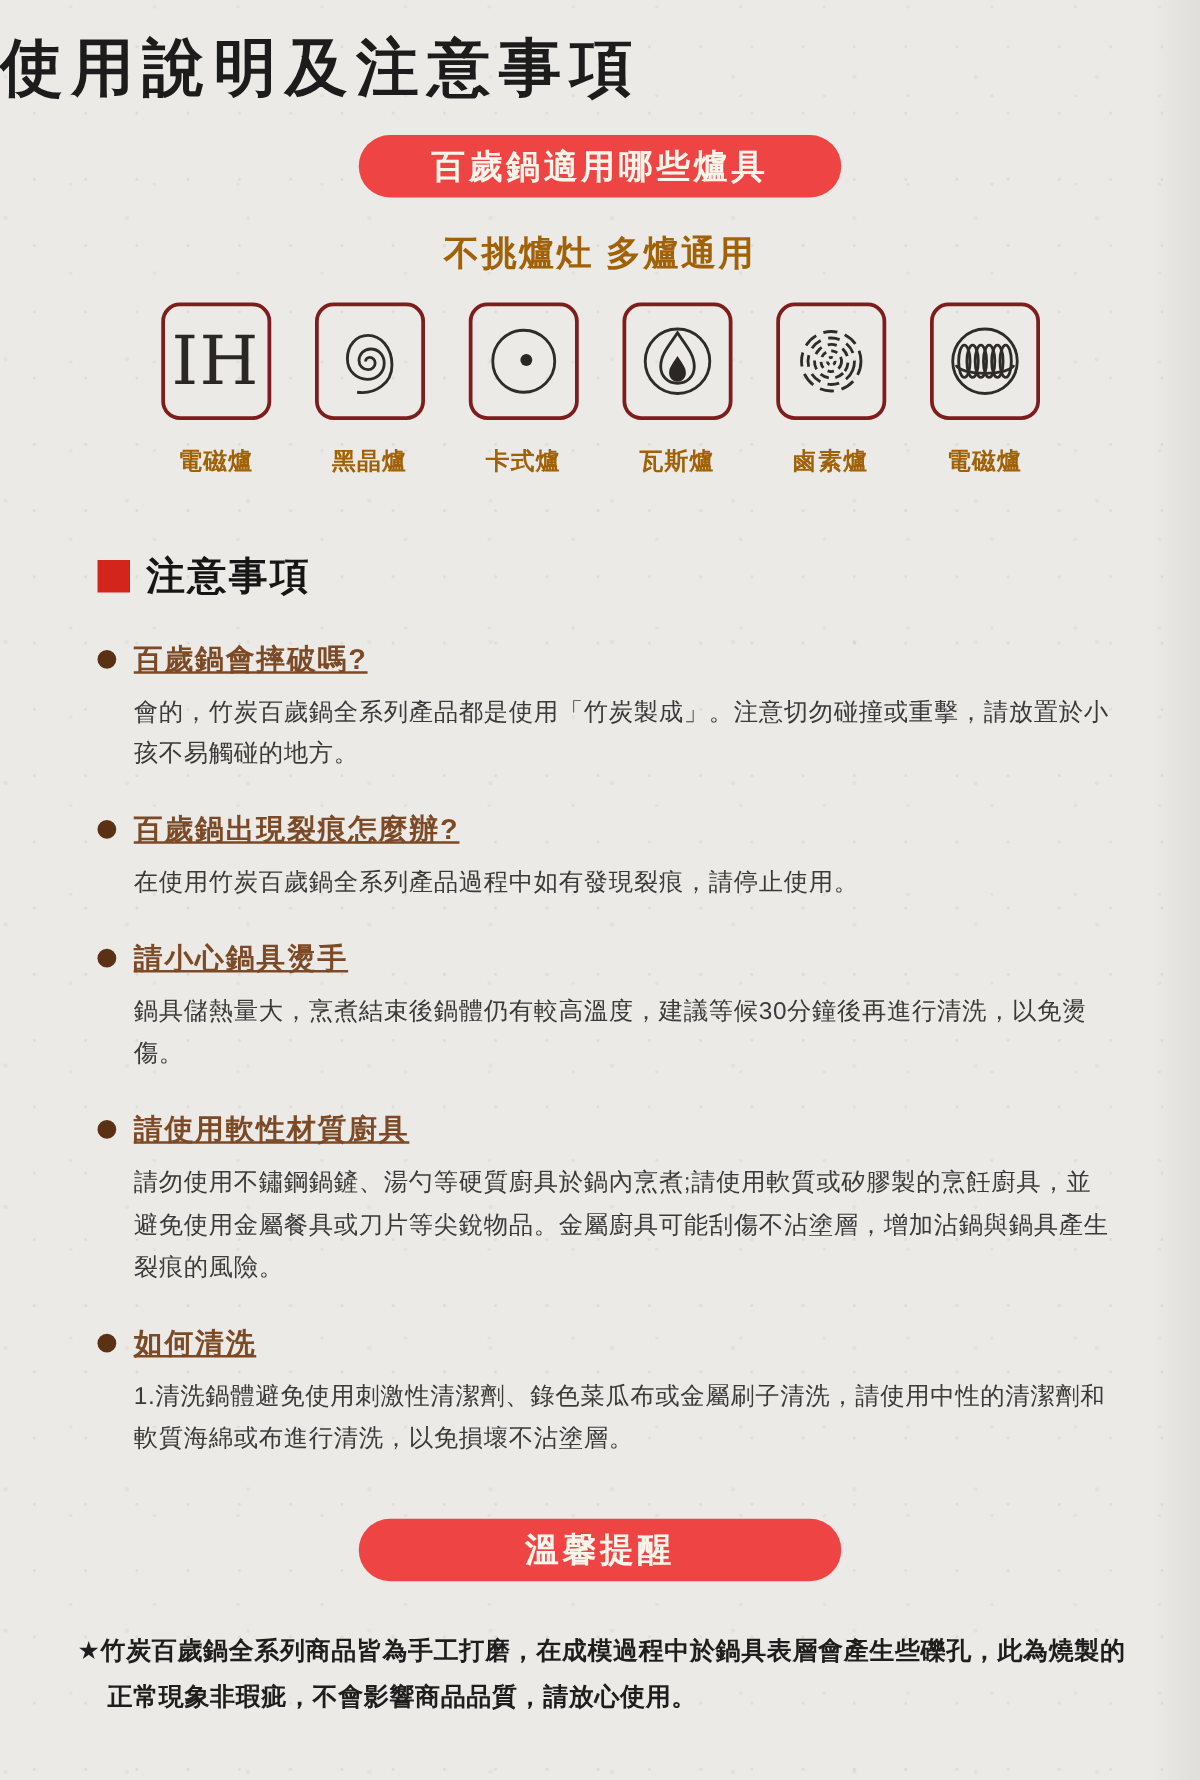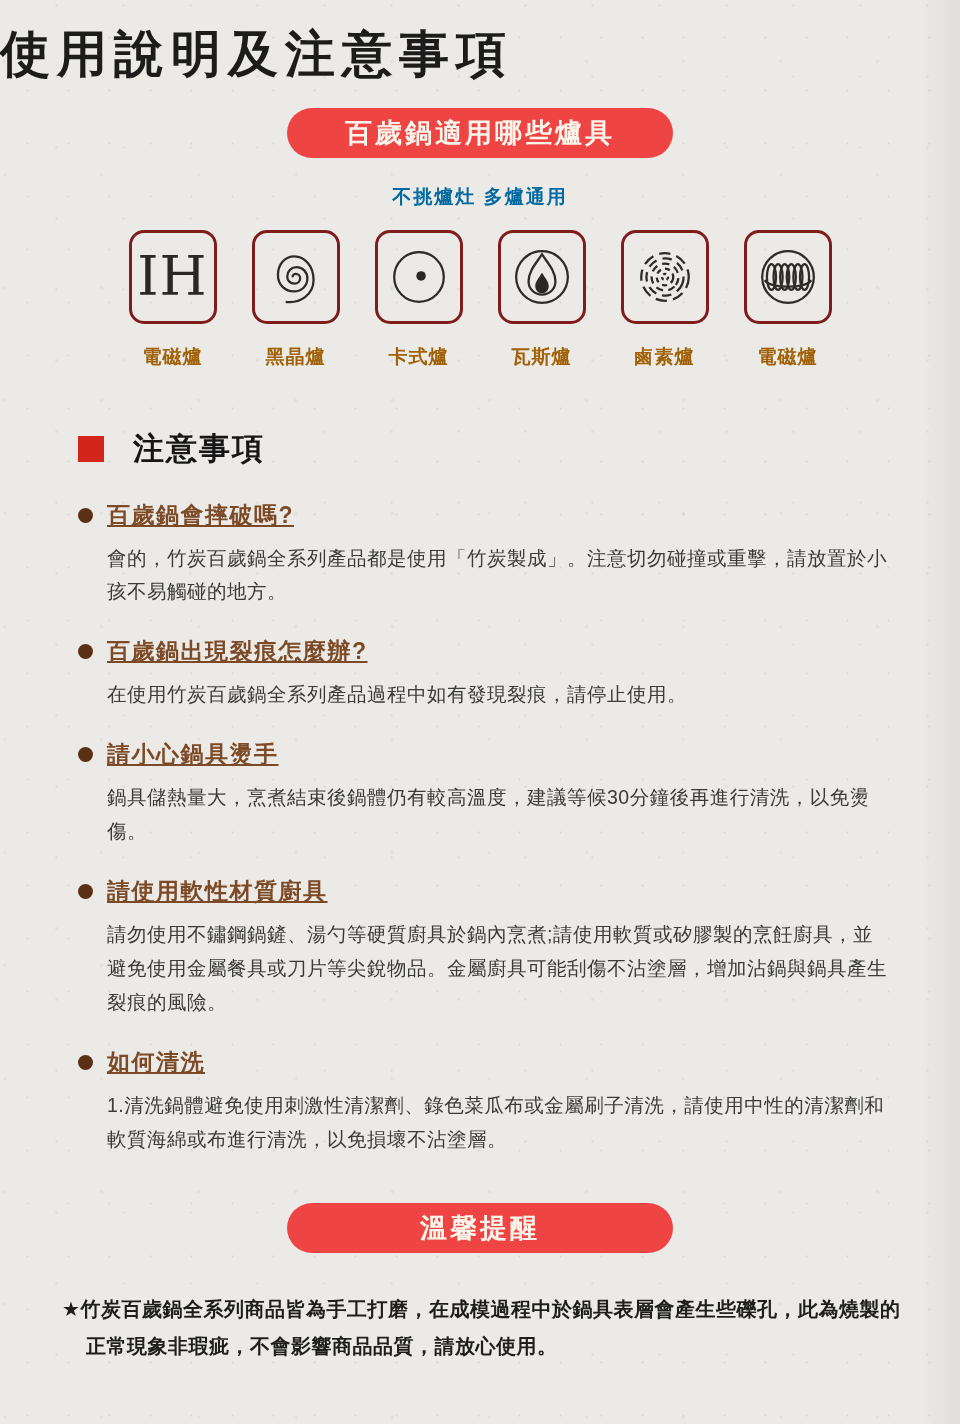--- a/index.html
+++ b/index.html
@@ -24,37 +24,37 @@
     color:#1c1c1c; line-height:1.15;
   }
   .pill{
     width:386px; height:50px; margin:0 auto;
     background:#ef4444; border-radius:26px;
     display:flex; align-items:center; justify-content:center;
     color:#faf5ea; font-size:27px; font-weight:700; letter-spacing:3px;
   }
   .subtitle{
     margin:26px 0 20px 0; text-align:center;
-    font-size:19px; font-weight:700; letter-spacing:2px; color:#0369a1;
+    font-size:28px; font-weight:700; letter-spacing:2px; color:#a16207;
   }
 
   .stove-row{display:flex; justify-content:center; gap:35px; margin-top:16px;}
   .stove{display:flex; flex-direction:column; align-items:center;}
   .stove-box{
     width:88px; height:94px; border:3px solid #7f1d1d; border-radius:15px;
     display:flex; align-items:center; justify-content:center; box-sizing:border-box;
   }
   .ih-letters{
     font-family:"DejaVu Serif","Liberation Serif",serif;
     font-size:54px; line-height:1; color:#2b2824; letter-spacing:1px;
   }
   .stove-label{margin-top:20px; font-size:19px; font-weight:700; letter-spacing:1px; color:#a16207;}
 
   .notice{margin:58px 60px 0 78px;}
-  .notice-header{display:flex; align-items:center; gap:29px; margin-bottom:30px;}
+  .notice-header{display:flex; align-items:center; gap:13px; margin-bottom:30px;}
   .red-sq{width:26px; height:26px; background:#d3251c; flex:0 0 auto;}
   .notice-header h2{margin:0; font-size:31px; font-weight:800; letter-spacing:2px; color:#161616;}
 
   .qa{margin-bottom:27px;}
   .q-row{display:flex; align-items:center; gap:14px; margin-bottom:11px;}
   .dot{width:15px; height:15px; border-radius:50%; background:#5a3115; flex:0 0 auto;}
   .q-row h3{margin:0; font-size:23px; font-weight:700; letter-spacing:1.5px; color:#7c4a26;text-decoration:underline;}
   .qa p{
     margin:0 10px 4px 29px; max-width:792px;
     font-size:19.5px; line-height:1.74; letter-spacing:0.5px;

